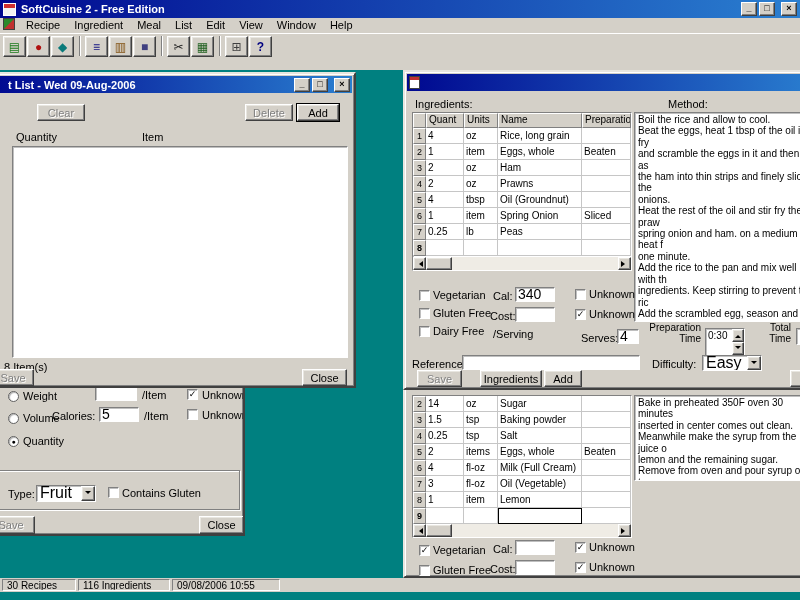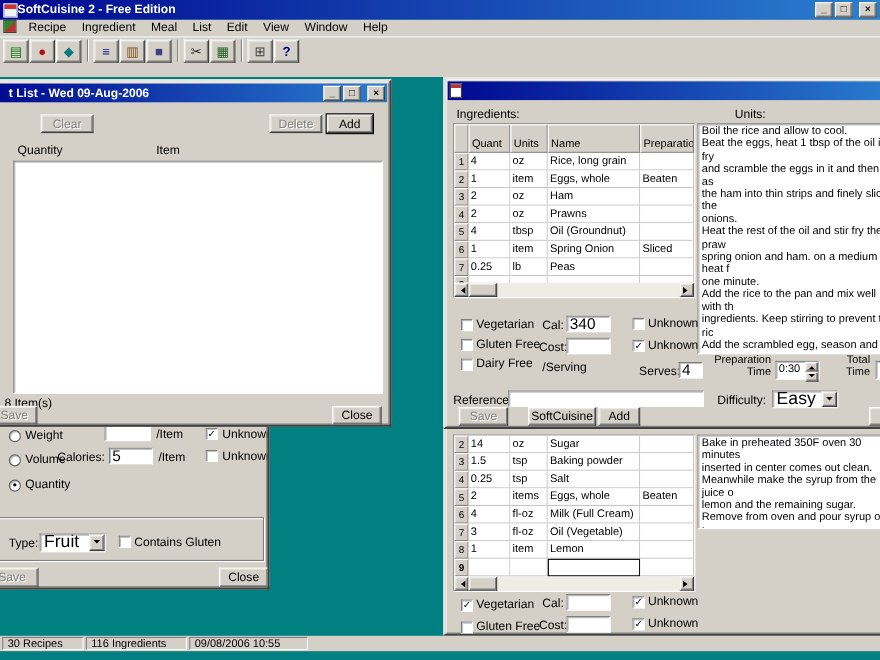--- a/index.html
+++ b/index.html
@@ -4,41 +4,41 @@
 <style>
   *{box-sizing:border-box;margin:0;padding:0}
   body{background:#444;font-family:"Liberation Sans","DejaVu Sans",sans-serif}
   .screen{position:relative;width:800px;height:600px;background:#008080;overflow:hidden;font-size:11px;color:#000}
   .abs{position:absolute}
   .lbl{position:absolute;white-space:nowrap;font-size:11px;line-height:13px}
   .sm{font-size:10px}
   .raised{background:#d4d0c8;border:1px solid;border-color:#fff #404040 #404040 #fff;box-shadow:inset -1px -1px 0 #808080,inset 1px 1px 0 #e8e6e0}
   .sunk{background:#fff;border:1px solid;border-color:#808080 #fff #fff #808080;box-shadow:inset 1px 1px 0 rgba(0,0,0,.25)}
   .titlebar{position:absolute;left:0;top:0;width:800px;height:18px;background:linear-gradient(90deg,#000890,#2a7fd0);display:flex;align-items:center;padding:0 3px;color:#fff}
-  .titlebar .t{font-weight:bold;font-size:11px;}
+  .titlebar .t{font-weight:bold;font-size:11px;margin-left:5px}
   .capbtns{margin-left:auto;display:flex;gap:2px}
   .capbtn{width:16px;height:14px;background:#d4d0c8;border:1px solid;border-color:#fff #404040 #404040 #fff;box-shadow:inset -1px -1px 0 #808080;color:#000;font-size:9px;line-height:10px;text-align:center;font-weight:bold}
   .menubar{position:absolute;left:0;top:18px;width:800px;height:15px;background:#d4d0c8;display:flex;padding-left:3px}
   .mi{padding:1px 7px;font-size:11px}
   .chicon{width:12px;height:12px;background:linear-gradient(135deg,#2a8a2a 0 49%,#c03030 51% 100%);border:1px solid #404040;margin-right:4px}
   .toolbar{position:absolute;left:0;top:33px;width:800px;height:37px;background:#d4d0c8;border-top:1px solid #fff;display:flex;align-items:flex-start;padding:2px 0 0 3px}
   .tbb{width:23px;height:21px;display:flex;align-items:center;justify-content:center;font-size:12px;margin-right:1px}
   .tbsep{width:2px;height:20px;border-left:1px solid #808080;border-right:1px solid #fff;margin:0 4px}
   .window{position:absolute;background:#d4d0c8;border:2px solid;border-color:#e8e6e0 #404040 #404040 #e8e6e0;box-shadow:inset 1px 1px 0 #fff,inset -1px -1px 0 #808080;overflow:hidden}
   .wtitle{position:absolute;left:2px;top:2px;right:2px;height:17px;background:linear-gradient(90deg,#000890,#2a7fd0);display:flex;align-items:center;color:#fff;padding:0 2px}
   .wtitle .t{font-weight:bold;font-size:11px;white-space:nowrap}
   .btn{position:absolute;background:#d4d0c8;border:1px solid;border-color:#fff #404040 #404040 #fff;box-shadow:inset -1px -1px 0 #808080,inset 1px 1px 0 #e8e6e0;font-size:11px;display:flex;align-items:center;justify-content:center;white-space:nowrap}
   .btn.dis{color:#808080;text-shadow:1px 1px 0 #fff}
   .btn.def{outline:1px solid #000}
   .fld{position:absolute;font-size:14px;line-height:12px;padding:0 2px;white-space:nowrap;overflow:hidden}
   .cb{position:absolute;width:11px;height:11px;font-size:9px;line-height:9px;text-align:center;font-weight:bold;padding:0}
   .rad{position:absolute;width:11px;height:11px;border-radius:50%;background:#fff;border:1px solid #606060;box-shadow:inset 1px 1px 1px rgba(0,0,0,.3);display:flex;align-items:center;justify-content:center;font-size:7px;line-height:1}
   .tbl{position:absolute;padding:0}
   .hrow,.irow{display:flex}
-  .hc{background:#d4d0c8;border:1px solid;border-color:#fff #808080 #808080 #fff;font-size:10px;line-height:12px;height:15px;padding:12px 2px;overflow:hidden;white-space:nowrap}
+  .hc{background:#d4d0c8;border:1px solid;border-color:#fff #808080 #808080 #fff;font-size:10px;line-height:12px;height:15px;padding:0 2px;overflow:hidden;white-space:nowrap}
   .c{border-right:1px solid #c6c6c6;border-bottom:1px solid #c6c6c6;font-size:10px;line-height:15px;height:16px;padding:0 2px;overflow:hidden;white-space:nowrap;background:#fff}
   .c.rn{background:#d4d0c8;border:1px solid;border-color:#fff #808080 #808080 #fff;text-align:center;padding:0;font-size:9px}
   .w-n{width:13px}.w-q{width:38px}.w-u{width:34px}.w-nm{width:84px}.w-p{width:49px;flex:1}
   .bold{font-weight:bold}
   .focuscell{outline:1px solid #000;outline-offset:-1px}
   .hscroll{position:absolute;left:0;bottom:0;right:0;height:13px;display:flex;background:#efece5}
   .sbb{width:13px;height:13px;display:flex;align-items:center;justify-content:center;flex:none}
   .sbtrack{flex:1;position:relative}
   .sbthumb{position:absolute;left:0;top:0;width:26px;height:13px}
   .tri-l{width:0;height:0;border:3px solid transparent;border-right:4px solid #000}
@@ -214,21 +214,21 @@
     <span class="fld sunk" style="left:110px;top:463px;width:40px;height:15px"></span>
     <span class="cb sunk" style="left:170px;top:465px"><span>✓</span></span>
     <span class="lbl" style="left:184px;top:464px">Unknown</span>
   </div>
 
   <div class="window" style="left:403px;top:70px;width:420px;height:320px;z-index:4">
     <div class="wtitle">
       <span style="width:11px;height:13px;background:#fff;border:1px solid #404040;box-shadow:inset 0 3px 0 #c03030"></span>
     </div>
     <span class="lbl" style="left:10px;top:26px">Ingredients:</span>
-    <span class="lbl" style="left:263px;top:26px">Units:</span>
+    <span class="lbl" style="left:263px;top:26px">Method:</span>
 
     <div class="tbl sunk" style="left:7px;top:40px;width:220px;height:159px;background:#fff">
       <div class="hrow">
         <div class="hc w-n"></div>
         <div class="hc w-q">Quant</div>
         <div class="hc w-u">Units</div>
         <div class="hc w-nm">Name</div>
         <div class="hc w-p">Preparation</div>
       </div>
       <div class="irow">
@@ -327,21 +327,21 @@
     <span class="fld sunk" style="left:110px;top:235px;width:40px;height:15px"></span>
     <span class="cb sunk" style="left:170px;top:237px"><span>✓</span></span>
     <span class="lbl" style="left:184px;top:236px">Unknown</span>
     <span class="lbl" style="left:88px;top:256px">/Serving</span>
 
     <span class="lbl" style="left:176px;top:260px">Serves:</span>
     <span class="fld sunk" style="left:212px;top:257px;width:22px;height:15px">4</span>
 
     <span class="lbl sm pre" style="left:238px;top:250px;width:58px;text-align:right;line-height:11px">Preparation
 Time</span>
-    <div class="spin sunk" style="left:300px;top:256px;width:40px;height:17px">
+    <div class="spin sunk" style="left:300px;top:256px;width:40px;height:28px">
       <span class="val">0:30</span>
       <span class="sbs">
           <span class="sb1 raised">
             <span class="tri-u"></span>
           </span>
           <span class="sb1 raised">
             <span class="tri-d"></span>
           </span>
         </span>
     </div>
@@ -353,21 +353,21 @@
     <span class="fld sunk" style="left:57px;top:283px;width:178px;height:15px"></span>
     <span class="lbl" style="left:247px;top:286px">Difficulty:</span>
     <div class="drop sunk" style="left:297px;top:283px;width:60px;height:16px">
       <span class="val">Easy</span>
       <span class="db raised">
           <span class="tri-d"></span>
         </span>
     </div>
 
     <button class="btn dis" style="left:12px;top:298px;width:45px;height:17px">Save</button>
-    <button class="btn" style="left:75px;top:298px;width:62px;height:17px">SoftCuisine</button>
+    <button class="btn" style="left:75px;top:298px;width:62px;height:17px">Ingredients</button>
     <button class="btn" style="left:139px;top:298px;width:38px;height:17px">Add</button>
     <button class="btn" style="left:385px;top:298px;width:45px;height:17px">Cat</button>
   </div>
 
   <div class="titlebar chrome">
     <span style="width:13px;height:13px;background:linear-gradient(180deg,#d03030 0 40%,#f2f2f2 40% 100%);border:1px solid #fff"></span>
     <span class="t">SoftCuisine 2 - Free Edition</span>
     <span class="capbtns">
       <span class="capbtn"><span>_</span></span>
       <span class="capbtn"><span>□</span></span>

